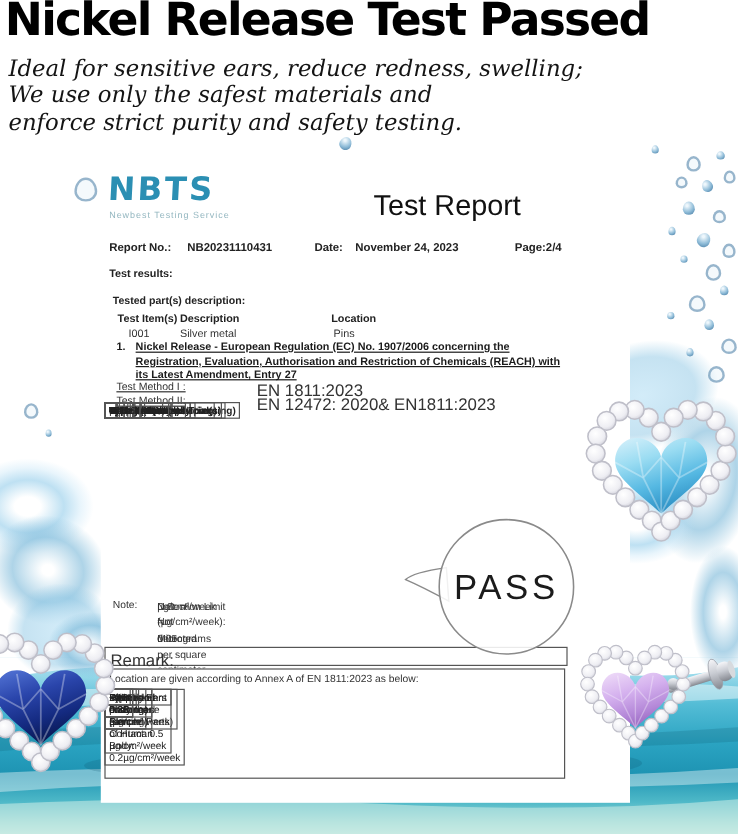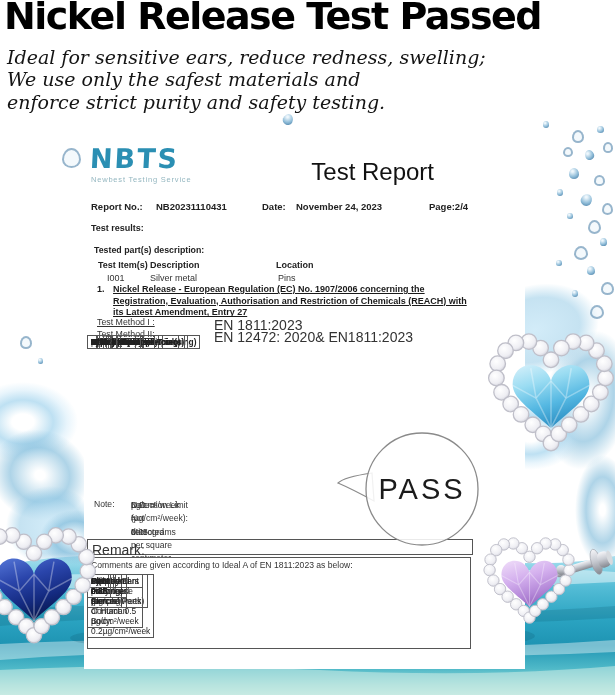--- a/index.html
+++ b/index.html
@@ -237,21 +237,21 @@
 
     <div class="note-lab">Note:</div>
     <div class="note-lines">
       <div>N.D. = Not detected</div>
       <div>µg/cm²/week = Micrograms per square centimeter per week</div>
       <div>Detection Limit (µg/cm²/week): 0.05</div>
     </div>
 
     <div class="remark-box">Remark:</div>
     <div class="cmt-box">
-      <div class="cmt-line">Comments are given according to Ideal A of EN 1811:2023 as below:</div>
+      <div class="cmt-line">Location are given according to Annex A of EN 1811:2023 as below:</div>
       <table class="rem-tbl">
         <colgroup>
             <col style="width:22%">
             <col style="width:38%">
             <col style="width:20%">
             <col style="width:20%">
           </colgroup>
         <tbody>
             <tr>
           <td rowspan="2">Type of sample</td>

